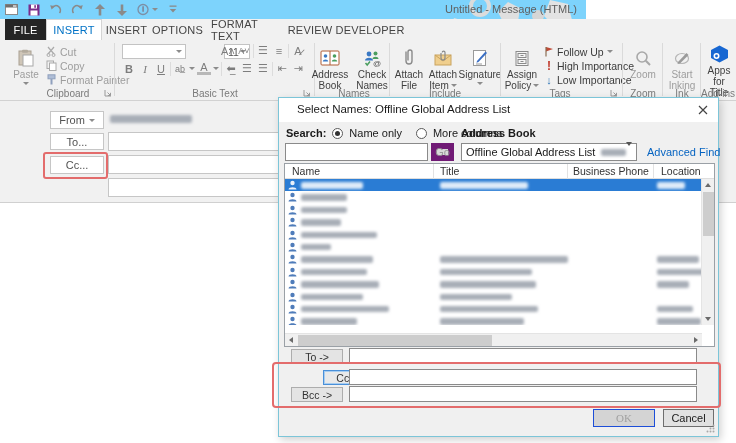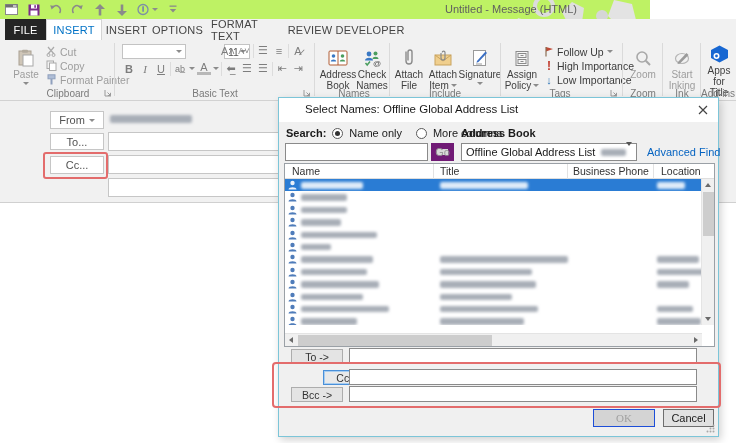--- a/index.html
+++ b/index.html
@@ -2,21 +2,21 @@
 <html><head>
 <meta charset="utf-8">
 <style>
   * { margin:0; padding:0; box-sizing:border-box; }
   html,body { background:#ffffff; }
   body { font-family:"Liberation Sans","DejaVu Sans",sans-serif; }
   #app { position:relative; width:736px; height:443px; background:#fff; overflow:hidden;
          font-size:11px; color:#3b3b3b; }
 
   
-  .titlebar { position:absolute; left:0; top:0; width:650px; height:19px; background:#bef264; }
+  .titlebar { position:absolute; left:0; top:0; width:586px; height:19px; background:#7dd3fc; }
   .qat { position:absolute; left:4px; top:2px; height:15px; display:flex; align-items:center; gap:7px; }
   .qat .qbtn { width:15px; height:13px; display:flex; align-items:center; justify-content:center; color:#8a8a8a; }
   .win-title { position:absolute; left:445px; top:3px; font-size:11px; color:#5f5f5f; white-space:nowrap; }
   .deco { position:absolute; right:0; top:0; }
 
   
   .tabrow { position:absolute; left:0; top:19px; width:736px; height:21px; background:#f1f1f1; }
   .tab { position:absolute; top:0; height:21px; display:flex; align-items:center; justify-content:center;
          font-size:11px; color:#444; letter-spacing:.2px; }
   .tab.file { background:#252525; color:#fff; }
@@ -56,21 +56,21 @@
   
   .bar { display:block; background:#a8aeb7; border-radius:2px; filter:blur(1.7px); }
 
   
   .annot { position:absolute; border:2px solid #e36c6c; border-radius:3px; z-index:30; pointer-events:none; }
 
   
   .dialog { position:absolute; left:278px; top:97px; width:441px; height:340px; background:#f0f0f0;
             border:1px solid #7cc5d8; box-shadow:2px 3px 8px rgba(0,0,0,.18); z-index:10; }
   .dlg-titlebar { position:absolute; left:0; top:0; width:100%; height:24px; background:#ffffff; }
-  .dlg-title { position:absolute; left:26px; top:5px; font-size:11.5px; color:#1a1a1a; white-space:nowrap; }
+  .dlg-title { position:absolute; left:18px; top:5px; font-size:11.5px; color:#1a1a1a; white-space:nowrap; }
   .dlg-close { position:absolute; right:6px; top:3px; width:18px; height:18px; display:flex; align-items:center;
                justify-content:center; color:#444; }
   .dlg-label-bold { font-weight:bold; color:#1a1a1a; }
   .radio { width:11px; height:11px; border:1px solid #5a5a5a; border-radius:50%; background:#fff;
            display:inline-block; position:relative; }
   .radio.on::after { content:""; position:absolute; left:2px; top:2px; width:5px; height:5px; border-radius:50%;
                      background:#333; }
   .textbox { background:#fff; border:1px solid #8a8a8a; }
   .go-btn { position:absolute; background:#d9d9d9; border:6px solid #701a75; color:#9a9a9a; display:flex;
             align-items:center; justify-content:center; }
@@ -269,21 +269,21 @@
       <span class="fmtbtn">⇤</span>
       <span class="fmtbtn">⇥</span>
     </div>
     <div class="grouplabel" style="left:185px; width:60px;">Basic Text</div>
     <svg class="launcher" style="left:303px;" viewBox="0 0 8 8">
         <path d="M1 1 L1 7 L7 7" fill="none" stroke="#9a9a9a"></path>
         <path d="M3.5 3.5 L6.5 6.5 M6.5 3.8 L6.5 6.5 L3.8 6.5" fill="none" stroke="#9a9a9a"></path>
       </svg>
     <div class="rsep" style="left:314px;"></div>
 
-    <div class="bigbtn" style="left:320px;">
+    <div class="bigbtn" style="left:312px;">
       <span class="ico">
         <svg width="20" height="17" viewBox="0 0 20 17">
             <rect x="1" y="1" width="18" height="14" rx="1" fill="#fff" stroke="#b05c34"></rect>
             <line x1="10" y1="1" x2="10" y2="15" stroke="#b05c34"></line>
             <circle cx="5.5" cy="6" r="1.8" fill="#3a79c4"></circle>
             <path d="M2.8 11.5 C2.8 8.8 8.2 8.8 8.2 11.5Z" fill="#3a79c4"></path>
             <circle cx="14.5" cy="6" r="1.8" fill="#4b9e5f"></circle>
             <path d="M11.8 11.5 C11.8 8.8 17.2 8.8 17.2 11.5Z" fill="#4b9e5f"></path>
           </svg>
       </span>

